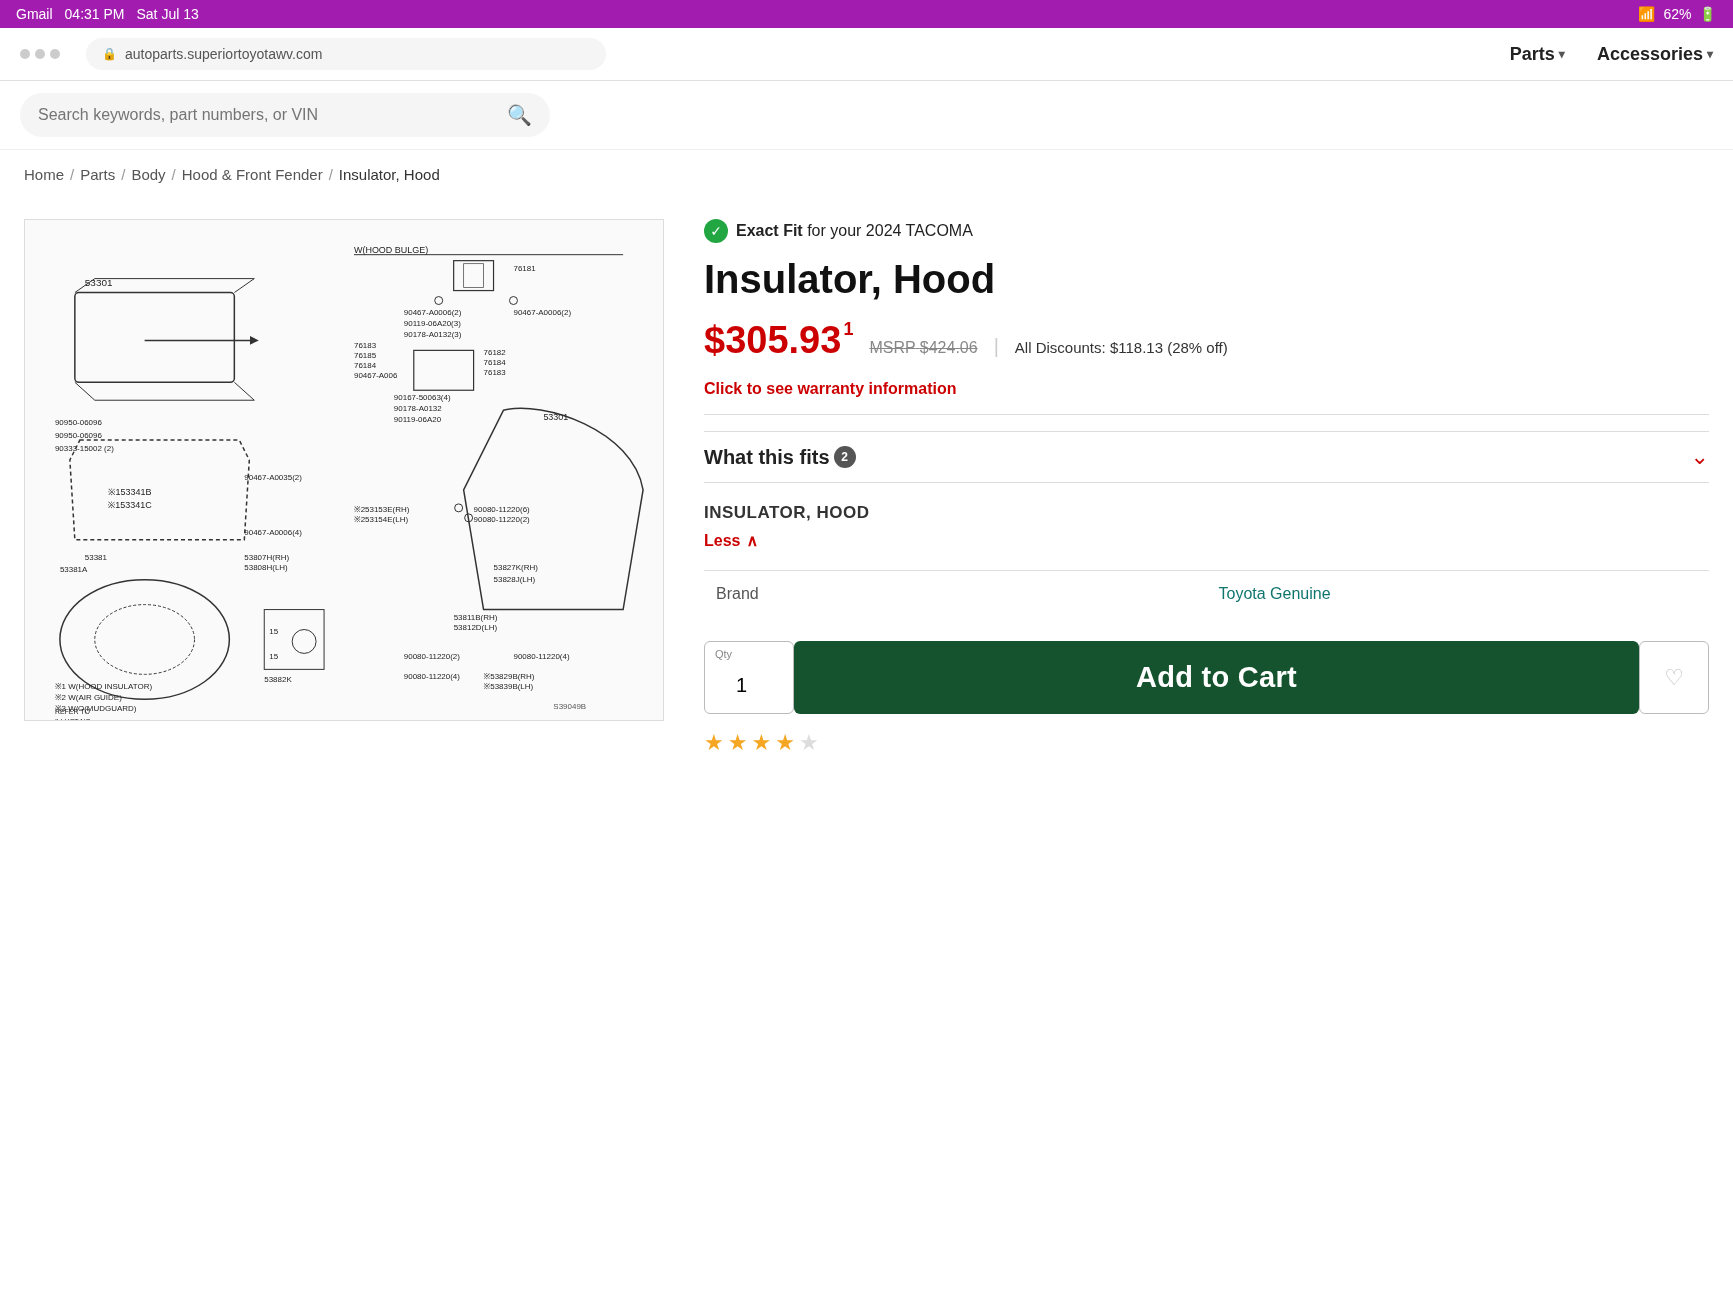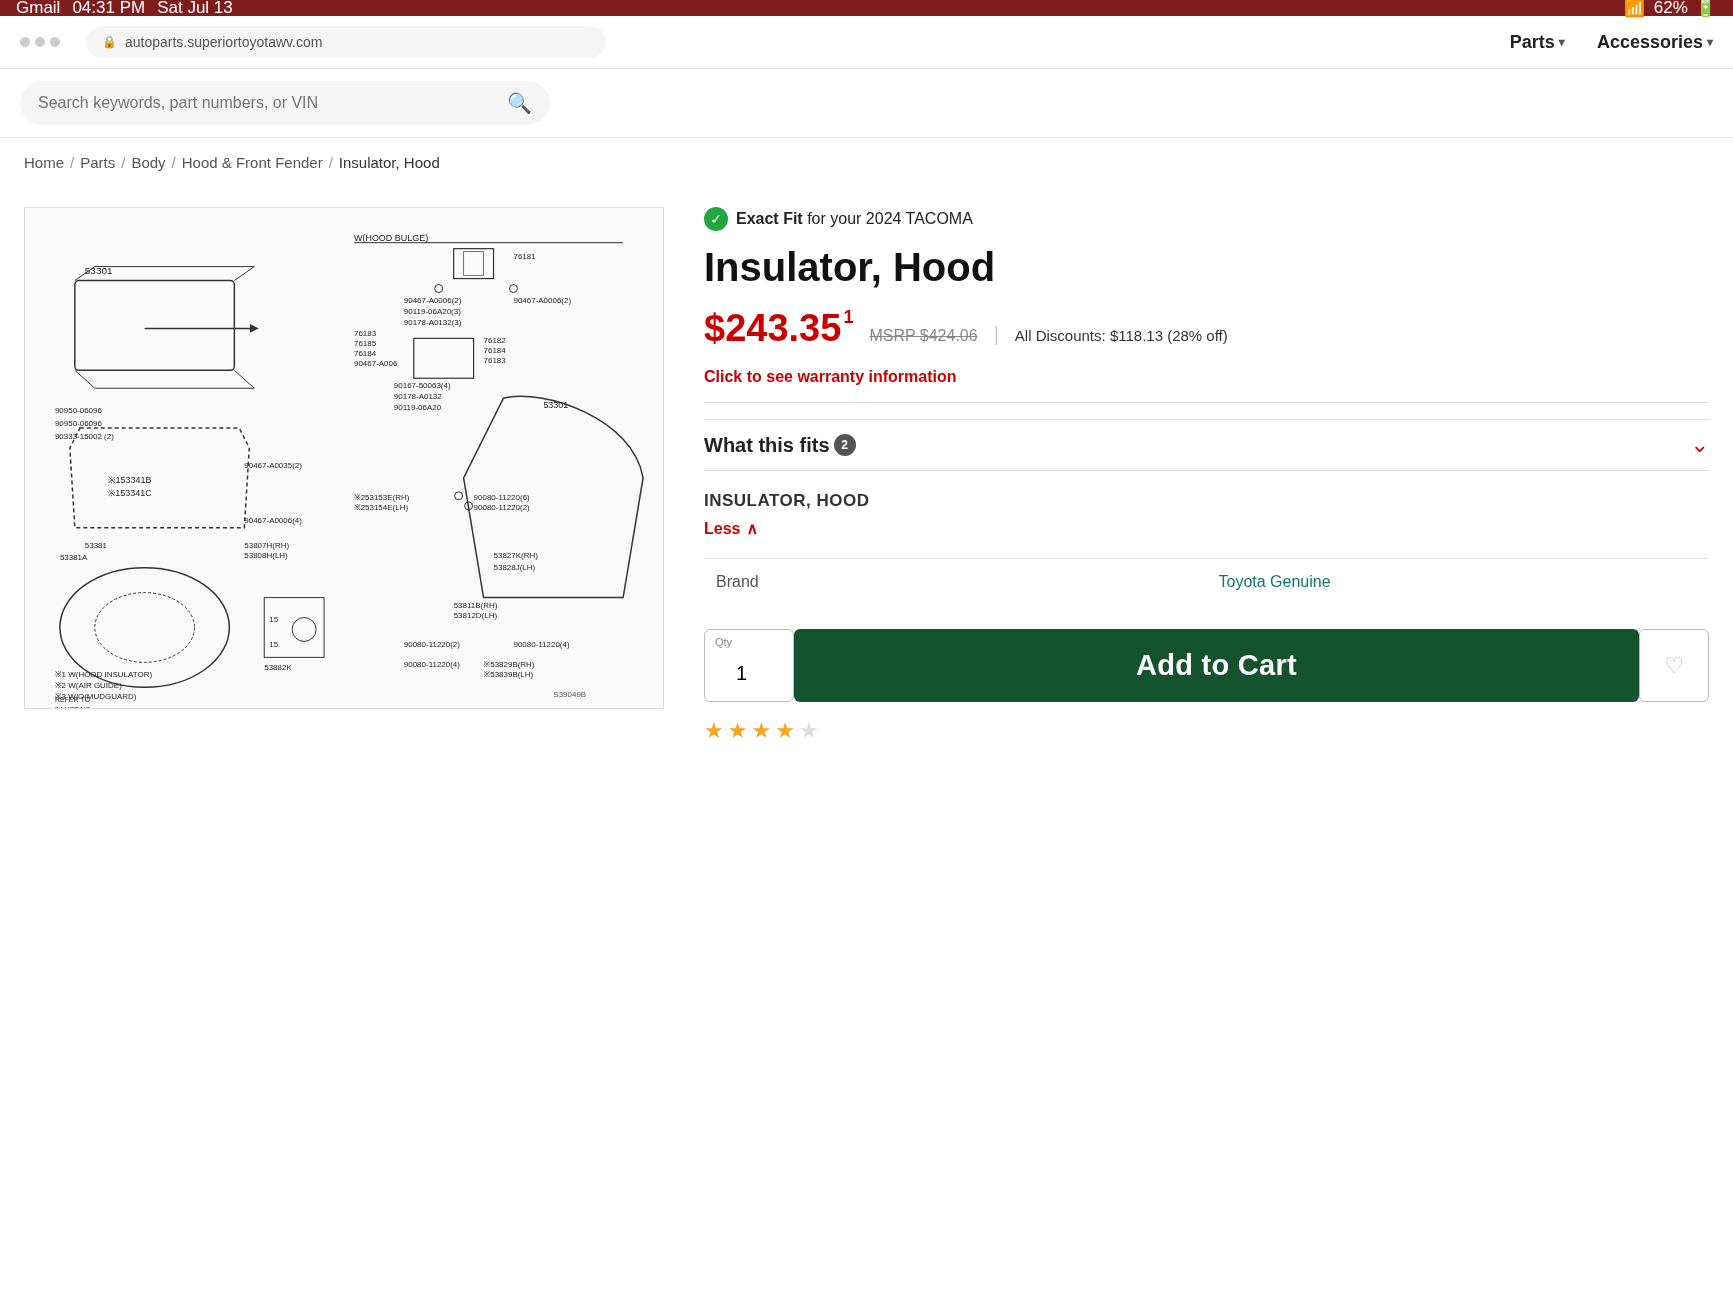--- a/index.html
+++ b/index.html
@@ -1,27 +1,27 @@
 <!DOCTYPE html>
 <html><head>
   <meta charset="utf-8">
   <style>
     * { box-sizing: border-box; margin: 0; padding: 0; }
     body { font-family: -apple-system, BlinkMacSystemFont, 'Helvetica Neue', Arial, sans-serif; background: #fff; color: #222; font-size: 16px; }
 
     
     .status-bar {
-      background: #7f1d1d;
+      background: #a21caf;
       color: #fff;
-      font-size: 17px;
+      font-size: 14px;
       padding: 4px 16px;
       display: flex;
       justify-content: space-between;
       align-items: center;
-      height: 16px;
+      height: 28px;
     }
     .status-left { display: flex; gap: 12px; }
     .status-right { display: flex; gap: 8px; align-items: center; }
 
     
     .nav-bar {
       background: #fff;
       border-bottom: 1px solid #e0e0e0;
       padding: 10px 20px;
       display: flex;
@@ -502,21 +502,21 @@
       <span class="fit-text">
         <strong>Exact Fit</strong>
         <span>for your 2024 TACOMA</span>
       </span>
     </div>
 
     <h1 class="product-title">Insulator, Hood</h1>
 
     <div class="price-row">
       <div class="price-main">
-        <span>$243.35</span>
+        <span>$305.93</span>
         <span class="superscript">1</span>
       </div>
       <span class="price-msrp">
         <span>MSRP</span>
         <span>$424.06</span>
       </span>
       <span class="price-divider">|</span>
       <span class="price-discount">
         <span>All Discounts:</span>
         <span>$118.13 (28% off)</span>

